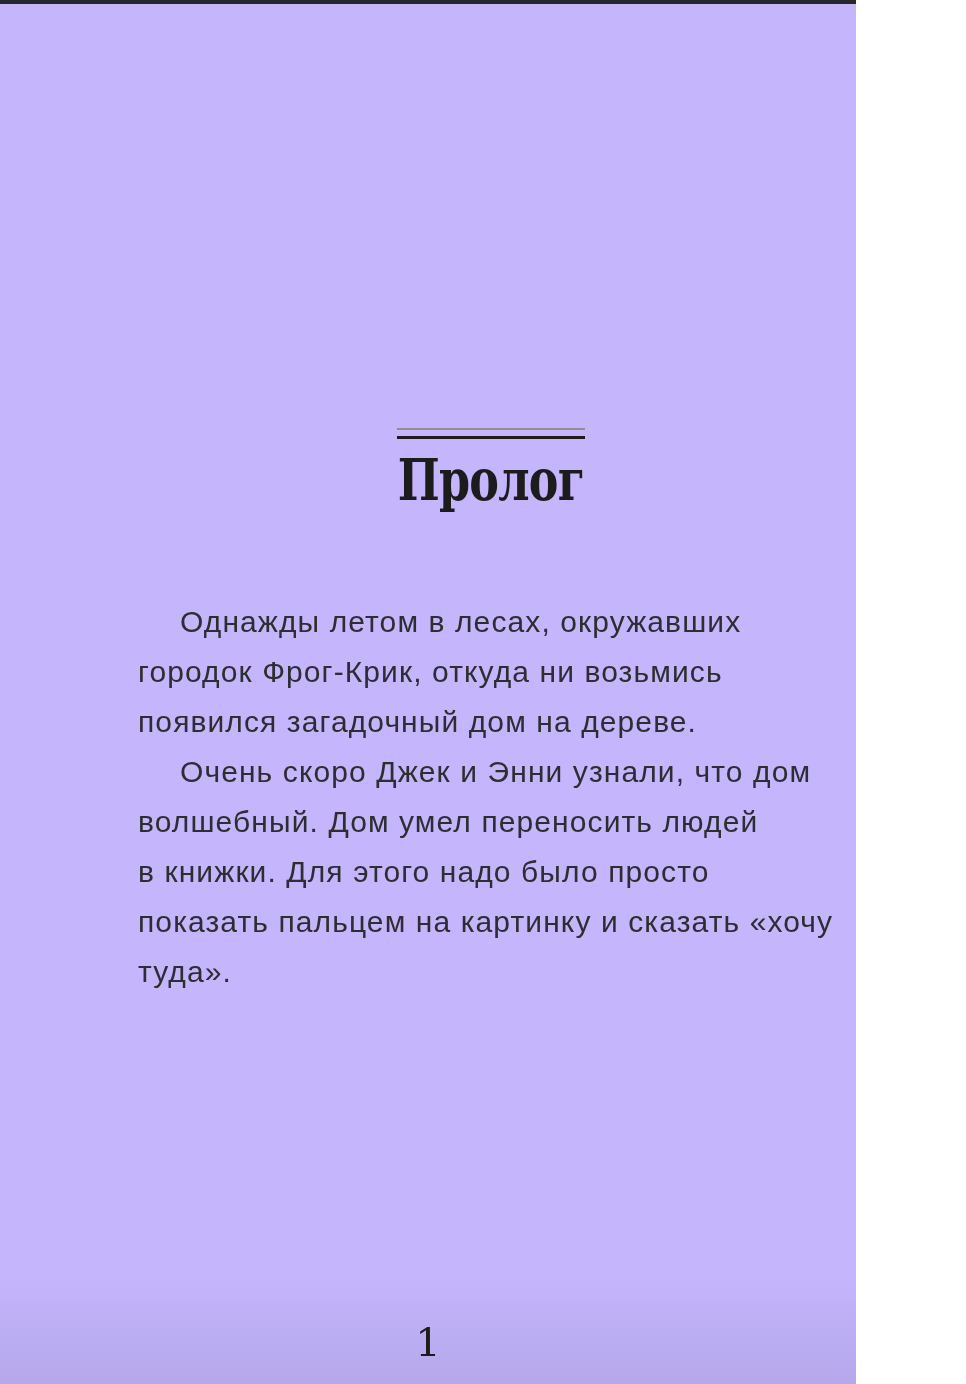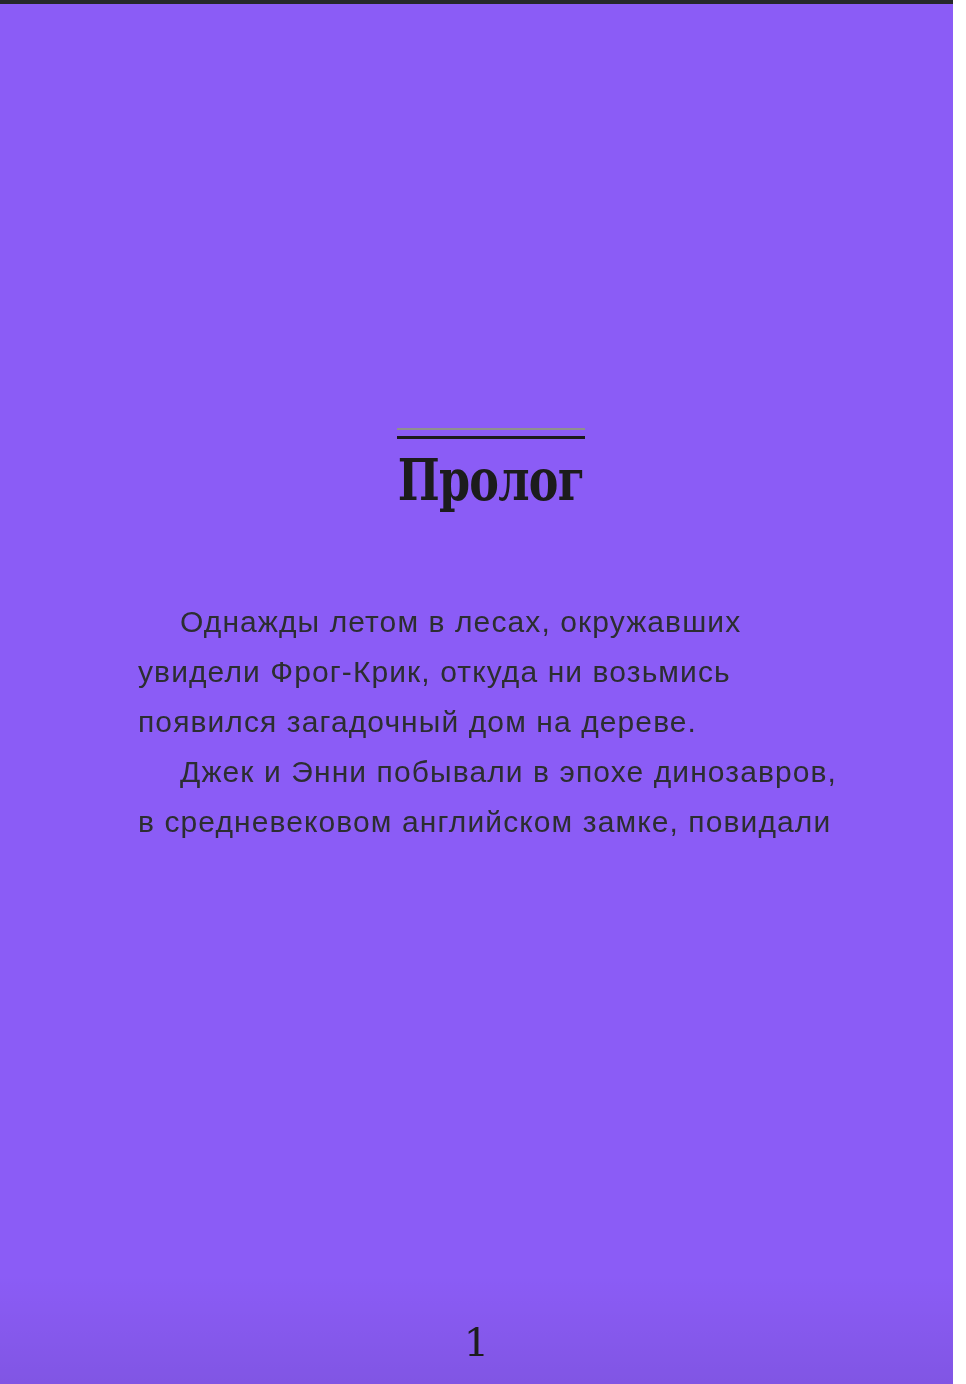--- a/index.html
+++ b/index.html
@@ -2,23 +2,23 @@
 <html><head>
 <meta charset="utf-8">
 <style>
   html, body {
     margin: 0;
     padding: 0;
     background: #ffffff;
   }
   .page {
     position: relative;
-    width: 953px;
+    width: 856px;
     height: 1384px;
-    background: #8b5cf6;
+    background: #c4b5fd;
     overflow: hidden;
     font-family: "Liberation Sans", sans-serif;
   }
   .top-bar {
     position: absolute;
     top: 0; left: 0; right: 0;
     height: 4px;
     background: #26282a;
   }
   .chapter-head {
@@ -96,23 +96,26 @@
   <div class="chapter-head">
     <div class="divider">
       <div class="rule-thin"></div>
       <div class="rule-thick"></div>
     </div>
     <h1 class="chapter-title">Пролог</h1>
   </div>
 
   <div class="body-text">
       <p class="para">Однажды летом в лесах, окружавших
-увидели Фрог-Крик, откуда ни возьмись
+городок Фрог-Крик, откуда ни возьмись
 появился загадочный дом на дереве.</p>
-      <p class="para">Джек и Энни побывали в эпохе динозавров,
-в средневековом английском замке, повидали</p>
+      <p class="para">Очень скоро Джек и Энни узнали, что дом
+волшебный. Дом умел переносить людей
+в книжки. Для этого надо было просто
+показать пальцем на картинку и сказать «хочу
+туда».</p>
     </div>
 
   <div class="page-number">1</div>
 
   <div class="bottom-shadow"></div>
 
 </div>
 
 </body></html>

